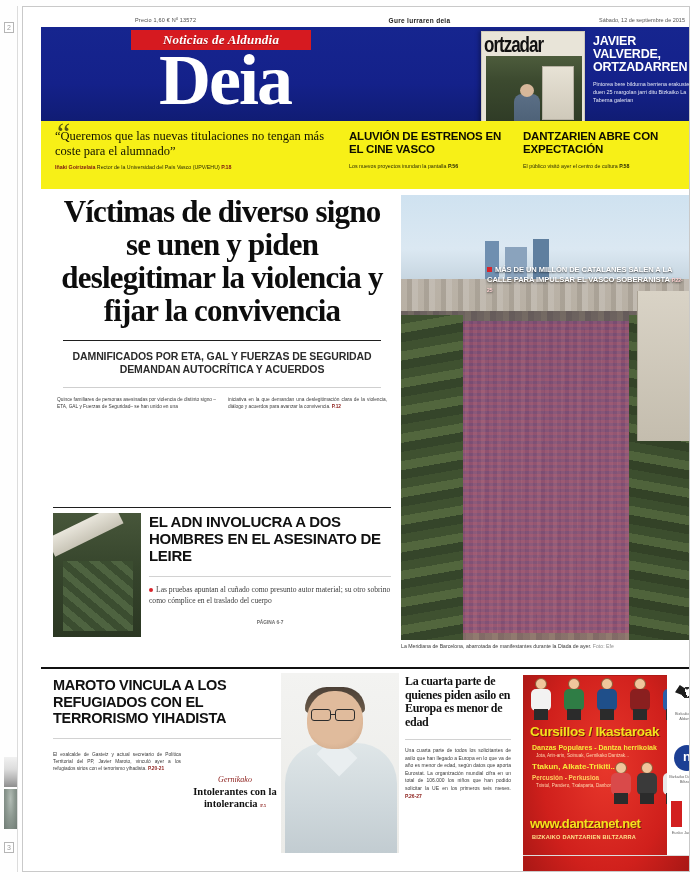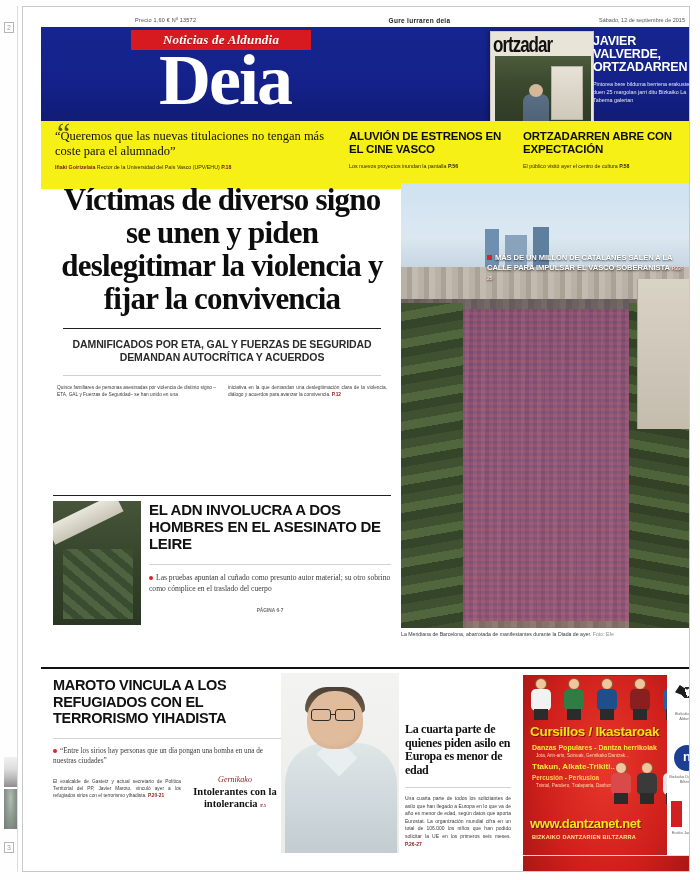--- a/index.html
+++ b/index.html
@@ -72,21 +72,20 @@
     font-family: "Liberation Serif", serif;
     font-weight: bold; font-size: 72px; line-height: 74px;
     color: #ffffff; letter-spacing: -2px; margin-left: 26px;
   }
   
   .supp-cover {
     position: absolute; left: 440px; top: 4px; width: 104px; height: 98px;
     background: #e8e4d8; border: 1px solid #cfcabb;
     box-shadow: -2px 0 4px rgba(0,0,0,.3);
     overflow: hidden;
-    margin-left: 9px;
   }
   .supp-cover .sc-title {
     position: absolute; left: 2px; top: 4px; width: 100px;
     font-family: "Liberation Sans", sans-serif;
     font-weight: bold; font-size: 17px; color: #111;
     letter-spacing: -1px; transform: scaleY(1.25);
   }
   .supp-cover .sc-photo {
     position: absolute; left: 4px; top: 24px; width: 96px; height: 70px;
     background:
@@ -137,21 +136,21 @@
   .yb-quote .q-attrib { margin-top: 6px; font-size: 5.3px; color: #2a2a06; }
   .yb-quote .q-attrib b { color: #7a1412; }
   .yb-col { width: 174px; padding: 9px 8px 0 8px; }
   .yb-col .c-head {
     font-weight: bold; font-size: 11.5px; line-height: 12.5px;
     color: #0e0e00; letter-spacing: -.2px;
   }
   .yb-col .c-sub { margin-top: 8px; font-size: 5.3px; color: #2a2a06; }
 
   
-  .body-wrap { position: absolute; left: 18px; top: 172px; width: 648px; height: 478px; }
+  .body-wrap { position: absolute; left: 18px; top: 184px; width: 648px; height: 478px; }
 
   .lead-col { position: absolute; left: 12px; top: 4px; width: 338px; }
   .lead-head {
     font-family: "Liberation Serif", serif;
     font-weight: bold; font-size: 31px; line-height: 33px;
     text-align: center; color: #0d0d0d; letter-spacing: -.8px;
   }
   .lead-rule { width: 318px; height: 1px; background: #1f1f1f; margin: 13px auto 9px; }
   .lead-sub {
     font-weight: bold; font-size: 10.5px; line-height: 13px;
@@ -296,21 +295,21 @@
   .bp-body {
     position:absolute; left:4px; top:70px; width:112px; height:110px;
     background: linear-gradient(180deg,#dfe6e8 0%,#cfd8dc 55%,#c2ccd1 100%);
     border-radius: 40px 40px 0 0;
   }
   .bp-collar {
     position:absolute; left:40px; top:70px; width:32px; height:26px;
     background:#e9eef0; transform: rotate(45deg);
   }
 
-  .bt-mid { position:absolute; left:364px; top:2px; width:112px; padding-right:6px;margin-top:48px; }
+  .bt-mid { position:absolute; left:364px; top:2px; width:112px; padding-right:6px; }
   .bt-mid .m-head {
     font-family:"Liberation Serif", serif; font-weight:bold;
     font-size:12px; line-height:13.5px; color:#111; letter-spacing:-.3px;
   }
   .bt-mid .m-rule { width:100%; height:1px; background:#d2d2d2; margin:10px 0 7px; }
   .bt-mid .m-body { font-size:5px; line-height:7.6px; color:#3a3a3a; text-align:justify; }
   .bt-mid .m-body b { color:#8a1a16; }
 
   .editorial { position:absolute; left:148px; top:102px; width:92px; }
   .editorial .e-label {
@@ -421,21 +420,21 @@
         </div>
       </div>
       <div class="yb-col">
         <div class="c-head">ALUVIÓN DE ESTRENOS EN EL CINE VASCO</div>
         <div class="c-sub">
           <span>Los nuevos proyectos inundan la pantalla</span>
           <b>P.56</b>
         </div>
       </div>
       <div class="yb-col">
-        <div class="c-head">ORTZADARREN ABRE CON EXPECTACIÓN</div>
+        <div class="c-head">DANTZARIEN ABRE CON EXPECTACIÓN</div>
         <div class="c-sub">
           <span>El público visitó ayer el centro de cultura</span>
           <b>P.58</b>
         </div>
       </div>
     </div>
 
     <div class="body-wrap">
 
       <div class="lead-col">
@@ -487,23 +486,20 @@
       </div>
     </div>
 
     <div class="sep-thick"></div>
 
     <div class="bottom">
 
       <div class="bt-left">
         <div class="bt-head">MAROTO VINCULA A LOS REFUGIADOS CON EL TERRORISMO YIHADISTA</div>
         <div class="bt-rule"></div>
-        <div class="bt-quote">
-          <span class="dot"></span><span>“Entre los sirios hay personas que un día pongan una bomba en una de nuestras ciudades”</span>
-        </div>
         <div class="bt-body">
           <span>El exalcalde de Gasteiz y actual secretario de Política Territorial del PP, Javier Maroto, vinculó ayer a los refugiados sirios con el terrorismo yihadista.</span>
           <b>P.20-21</b>
         </div>
       </div>
 
       <div class="editorial">
         <div class="e-label">Gernikako</div>
         <div class="e-head">
           <span>Intolerantes con la intolerancia</span>

